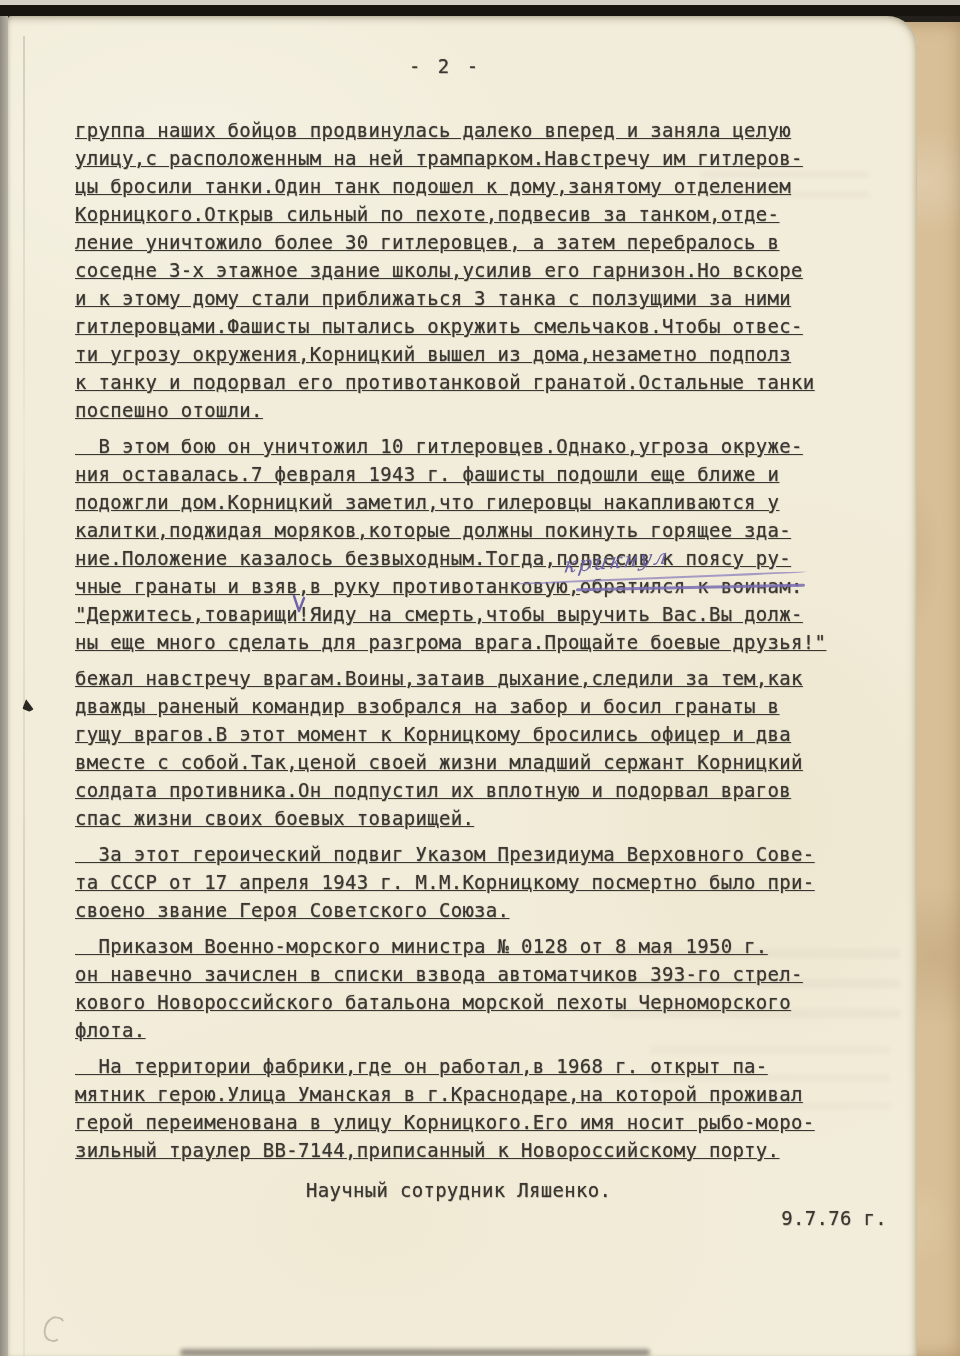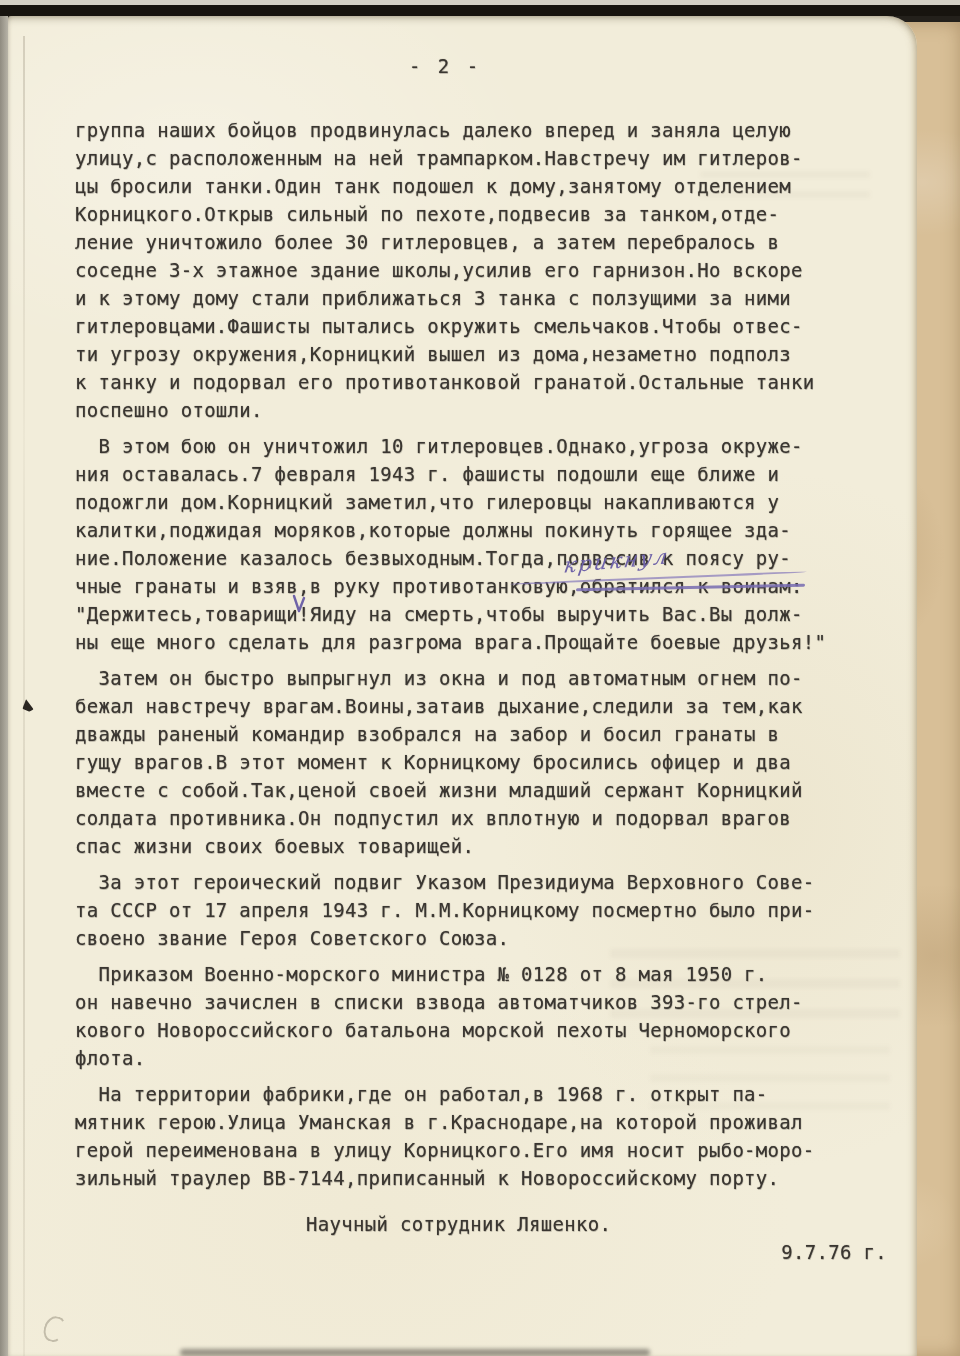--- a/index.html
+++ b/index.html
@@ -43,21 +43,21 @@
     background:linear-gradient(180deg, rgba(140,130,110,.30), rgba(140,130,110,.06) 30%,
                rgba(140,130,110,.26) 68%, rgba(140,130,110,.10));
   }
   .content {
     position:absolute; left:67px; top:36px; width:812px;
     color:#3a3631; font-size:19px; line-height:28px; letter-spacing:.3px;
     text-shadow:0 0 1px rgba(56,52,46,.55), .5px .5px 0 rgba(56,52,46,.22);
   }
   .pagenum { width:740px; text-align:center; margin-bottom:36px; letter-spacing:3px; }
   .para { margin-bottom:8px; }
-  .line { white-space:pre; height:28px; }
+  .line { white-space:pre; height:28px;text-decoration:underline; }
   
   .struck { position:relative; display:inline-block; }
   .struck::before {
     content:""; position:absolute; left:-4px; right:-2px; top:14px; height:3px;
     background:#7a6eb2; transform:rotate(-1.2deg); border-radius:2px; opacity:.88;
   }
   .struck::after {
     content:""; position:absolute; left:-70px; right:-4px; top:5px; height:2px;
     background:#8478ba; transform:rotate(-2.4deg); border-radius:50%/100%; opacity:.7;
   }
@@ -82,21 +82,21 @@
   .bleed-1 { left:610px; top:928px; width:290px; height:90px;
     background:repeating-linear-gradient(0deg, rgba(125,112,88,.10) 0 9px, transparent 9px 30px); }
   .bleed-2 { left:650px; top:1040px; width:240px; height:70px;
     background:repeating-linear-gradient(0deg, rgba(125,112,88,.08) 0 8px, transparent 8px 28px); }
   .bleed-3 { left:700px; top:168px; width:170px; height:30px;
     background:repeating-linear-gradient(0deg, rgba(125,112,88,.09) 0 7px, transparent 7px 20px); }
   .bottom-smudge {
     position:absolute; left:180px; top:1349px; width:470px; height:7px;
     background:rgba(40,36,30,.45); filter:blur(2px); border-radius:4px;
   }
-  .signature { margin-top:18px; }
+  .signature { margin-top:12px; }
   .sig-name { white-space:pre; height:28px; padding-left:231px; }
   .sig-date { white-space:pre; height:28px; padding-left:133px;text-align:right; }
 </style>
 </head>
 <body>
 
 <div class="scan">
   <div class="top-light"></div>
   <div class="top-bar"></div>
   <div class="backing"></div>
@@ -123,21 +123,20 @@
             <div class="line">  В этом бою он уничтожил 10 гитлеровцев.Однако,угроза окруже-</div>
             <div class="line">ния оставалась.7 февраля 1943 г. фашисты подошли еще ближе и</div>
             <div class="line">подожгли дом.Корницкий заметил,что гилеровцы накапливаются у</div>
             <div class="line">калитки,поджидая моряков,которые должны покинуть горящее зда-</div>
             <div class="line">ние.Положение казалось безвыходным.Тогда,подвесив к поясу ру-</div>
             <div class="line"><span>чные гранаты и взяв,в руку противотанковую,</span><span class="struck">обратился к воинам:<span class="handwriting">крикнул</span></span></div>
             <div class="line">"Держитесь,товарищи!Яиду на смерть,чтобы выручить Вас.Вы долж-</div>
             <div class="line">ны еще много сделать для разгрома врага.Прощайте боевые друзья!"</div>
           </div>
           <div class="para">
-            <div class="line">  Затем он быстро выпрыгнул из окна и под автоматным огнем по-</div>
             <div class="line">бежал навстречу врагам.Воины,затаив дыхание,следили за тем,как</div>
             <div class="line">дважды раненый командир взобрался на забор и босил гранаты в</div>
             <div class="line">гущу врагов.В этот момент к Корницкому бросились офицер и два</div>
             <div class="line">вместе с собой.Так,ценой своей жизни младший сержант Корницкий</div>
             <div class="line">солдата противника.Он подпустил их вплотную и подорвал врагов</div>
             <div class="line">спас жизни своих боевых товарищей.</div>
           </div>
           <div class="para">
             <div class="line">  За этот героический подвиг Указом Президиума Верховного Сове-</div>
             <div class="line">та СССР от 17 апреля 1943 г. М.М.Корницкому посмертно было при-</div>

